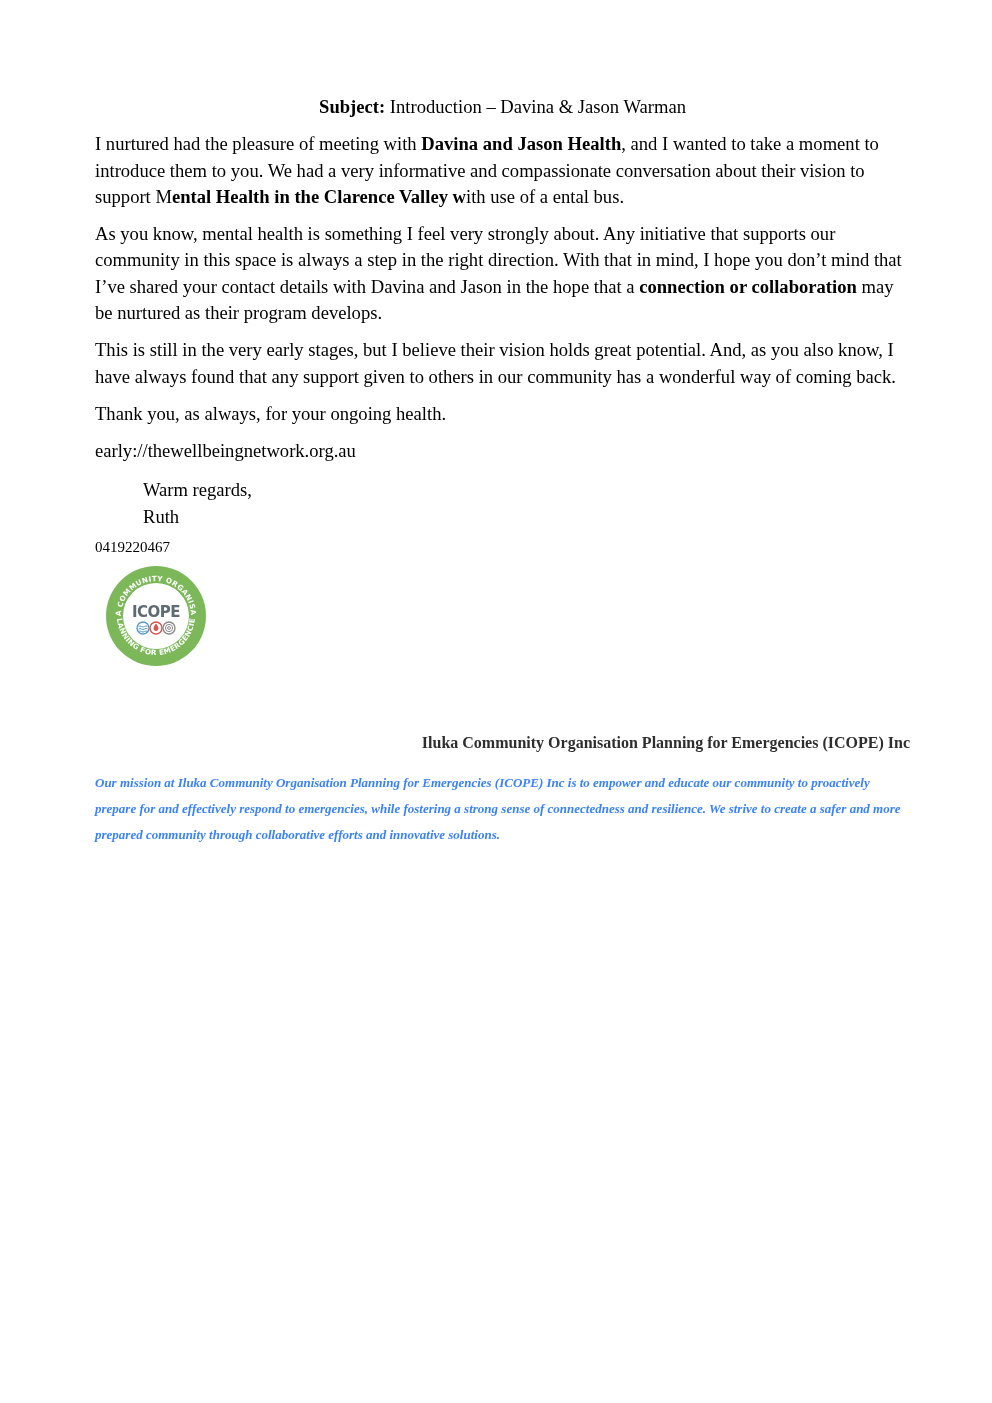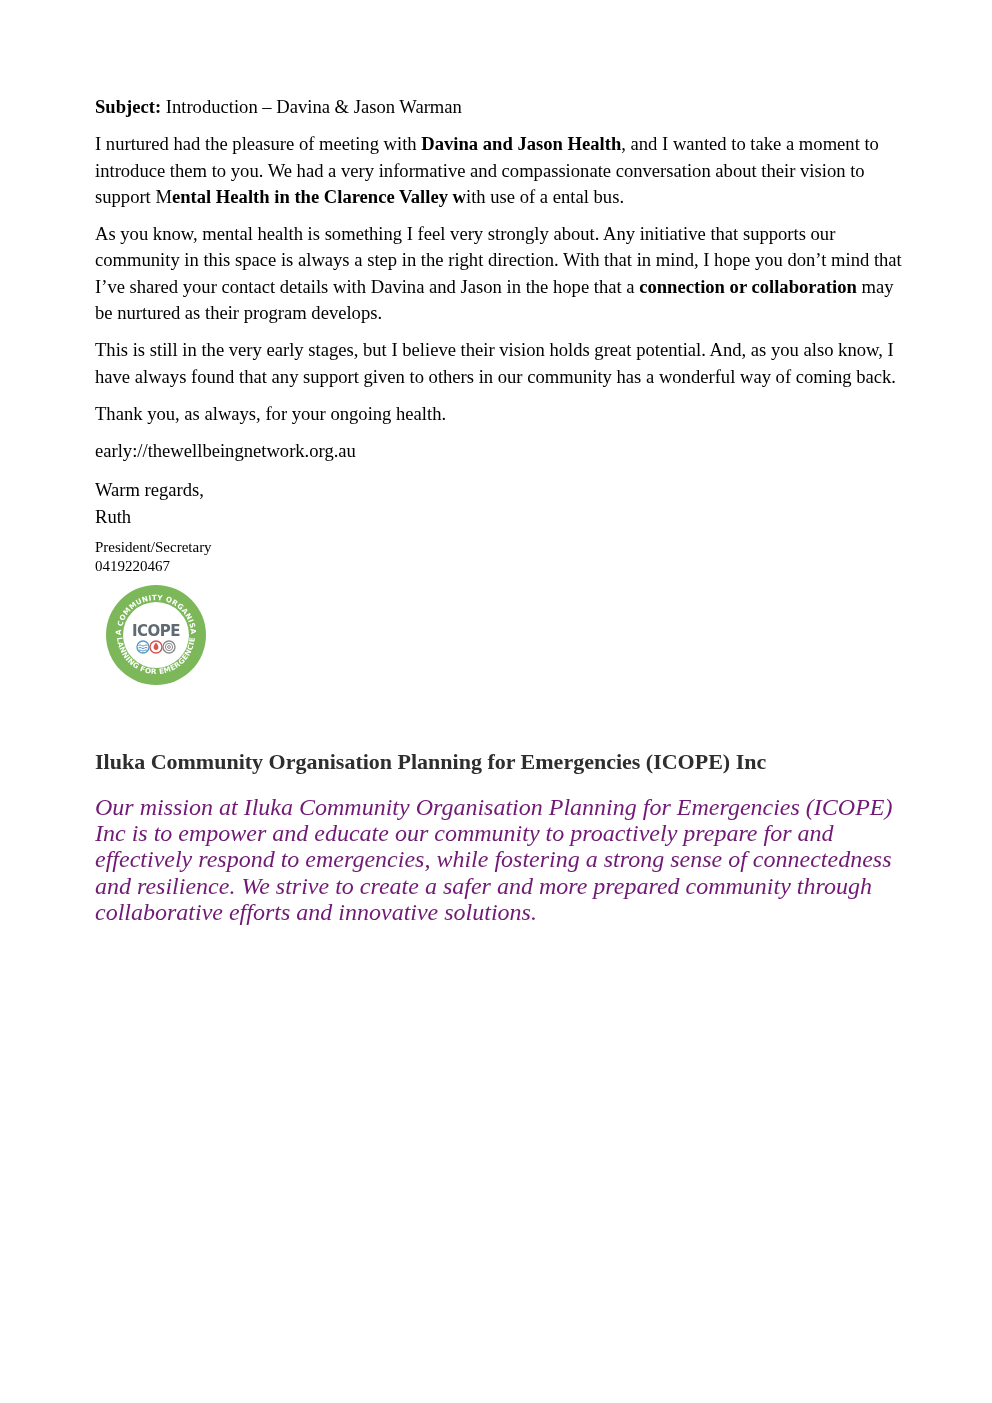--- a/index.html
+++ b/index.html
@@ -19,50 +19,52 @@
       position: absolute;
       left: 95px;
       top: 94px;
       width: 815px;
     }
     p {
       margin: 0;
       font-size: 18.6px;
       line-height: 26.3px;
     }
-    .subject { margin-bottom: 11px; }
+    .subject { margin-bottom: 11px; text-align: center; }
     .greeting { margin-bottom: 11px; }
     .para { margin-bottom: 11px; }
     .thanks { margin-bottom: 11px; }
     .url { margin-bottom: 11px; }
-    .sign-block p { line-height: 27px; }
+    .sign-block p { line-height: 27px; margin-left: 48px; }
     .sign-block { margin-bottom: 8px; }
     .small-block p {
       font-size: 15px;
       line-height: 19px;
     }
     .logo-wrap {
       margin-top: 8px;
       margin-left: 10px;
       width: 102px;
       height: 102px;
     }
     .org-heading {
       margin-top: 62px;
-      font-size: 22px;
+      font-size: 16px;
       font-weight: bold;
       color: #2e2e2e;
       line-height: 28px;
+      text-align: right;
     }
     .mission {
       margin-top: 10px;
       font-style: italic;
-      color: #701a75;
-      font-size: 24px;
+      color: #3b82f6;
+      font-size: 13px;
       line-height: 26.3px;
+      font-weight: bold;
     }
   </style>
 </head>
 <body>
 
 <div class="page">
 
   <p class="subject">
     <b>Subject:</b><span> Introduction – Davina &amp; Jason Warman</span>
   </p>
@@ -81,21 +83,20 @@
   <p class="thanks">Thank you, as always, for your ongoing health.</p>
 
   <p class="url">early://thewellbeingnetwork.org.au</p>
 
   <div class="sign-block">
     <p>Warm regards,</p>
     <p>Ruth</p>
   </div>
 
   <div class="small-block">
-    <p>President/Secretary</p>
     <p>0419220467</p>
   </div>
 
   <div class="logo-wrap">
     <svg width="102" height="102" viewBox="0 0 102 102">
       <defs>
         <path id="ringTop" d="M 16 51 A 35 35 0 0 1 86 51" fill="none"></path>
         <path id="ringBottom" d="M 12 51 A 39 39 0 0 0 90 51" fill="none"></path>
       </defs>
       <circle cx="51" cy="51" r="50" fill="#7cb85a"></circle>

